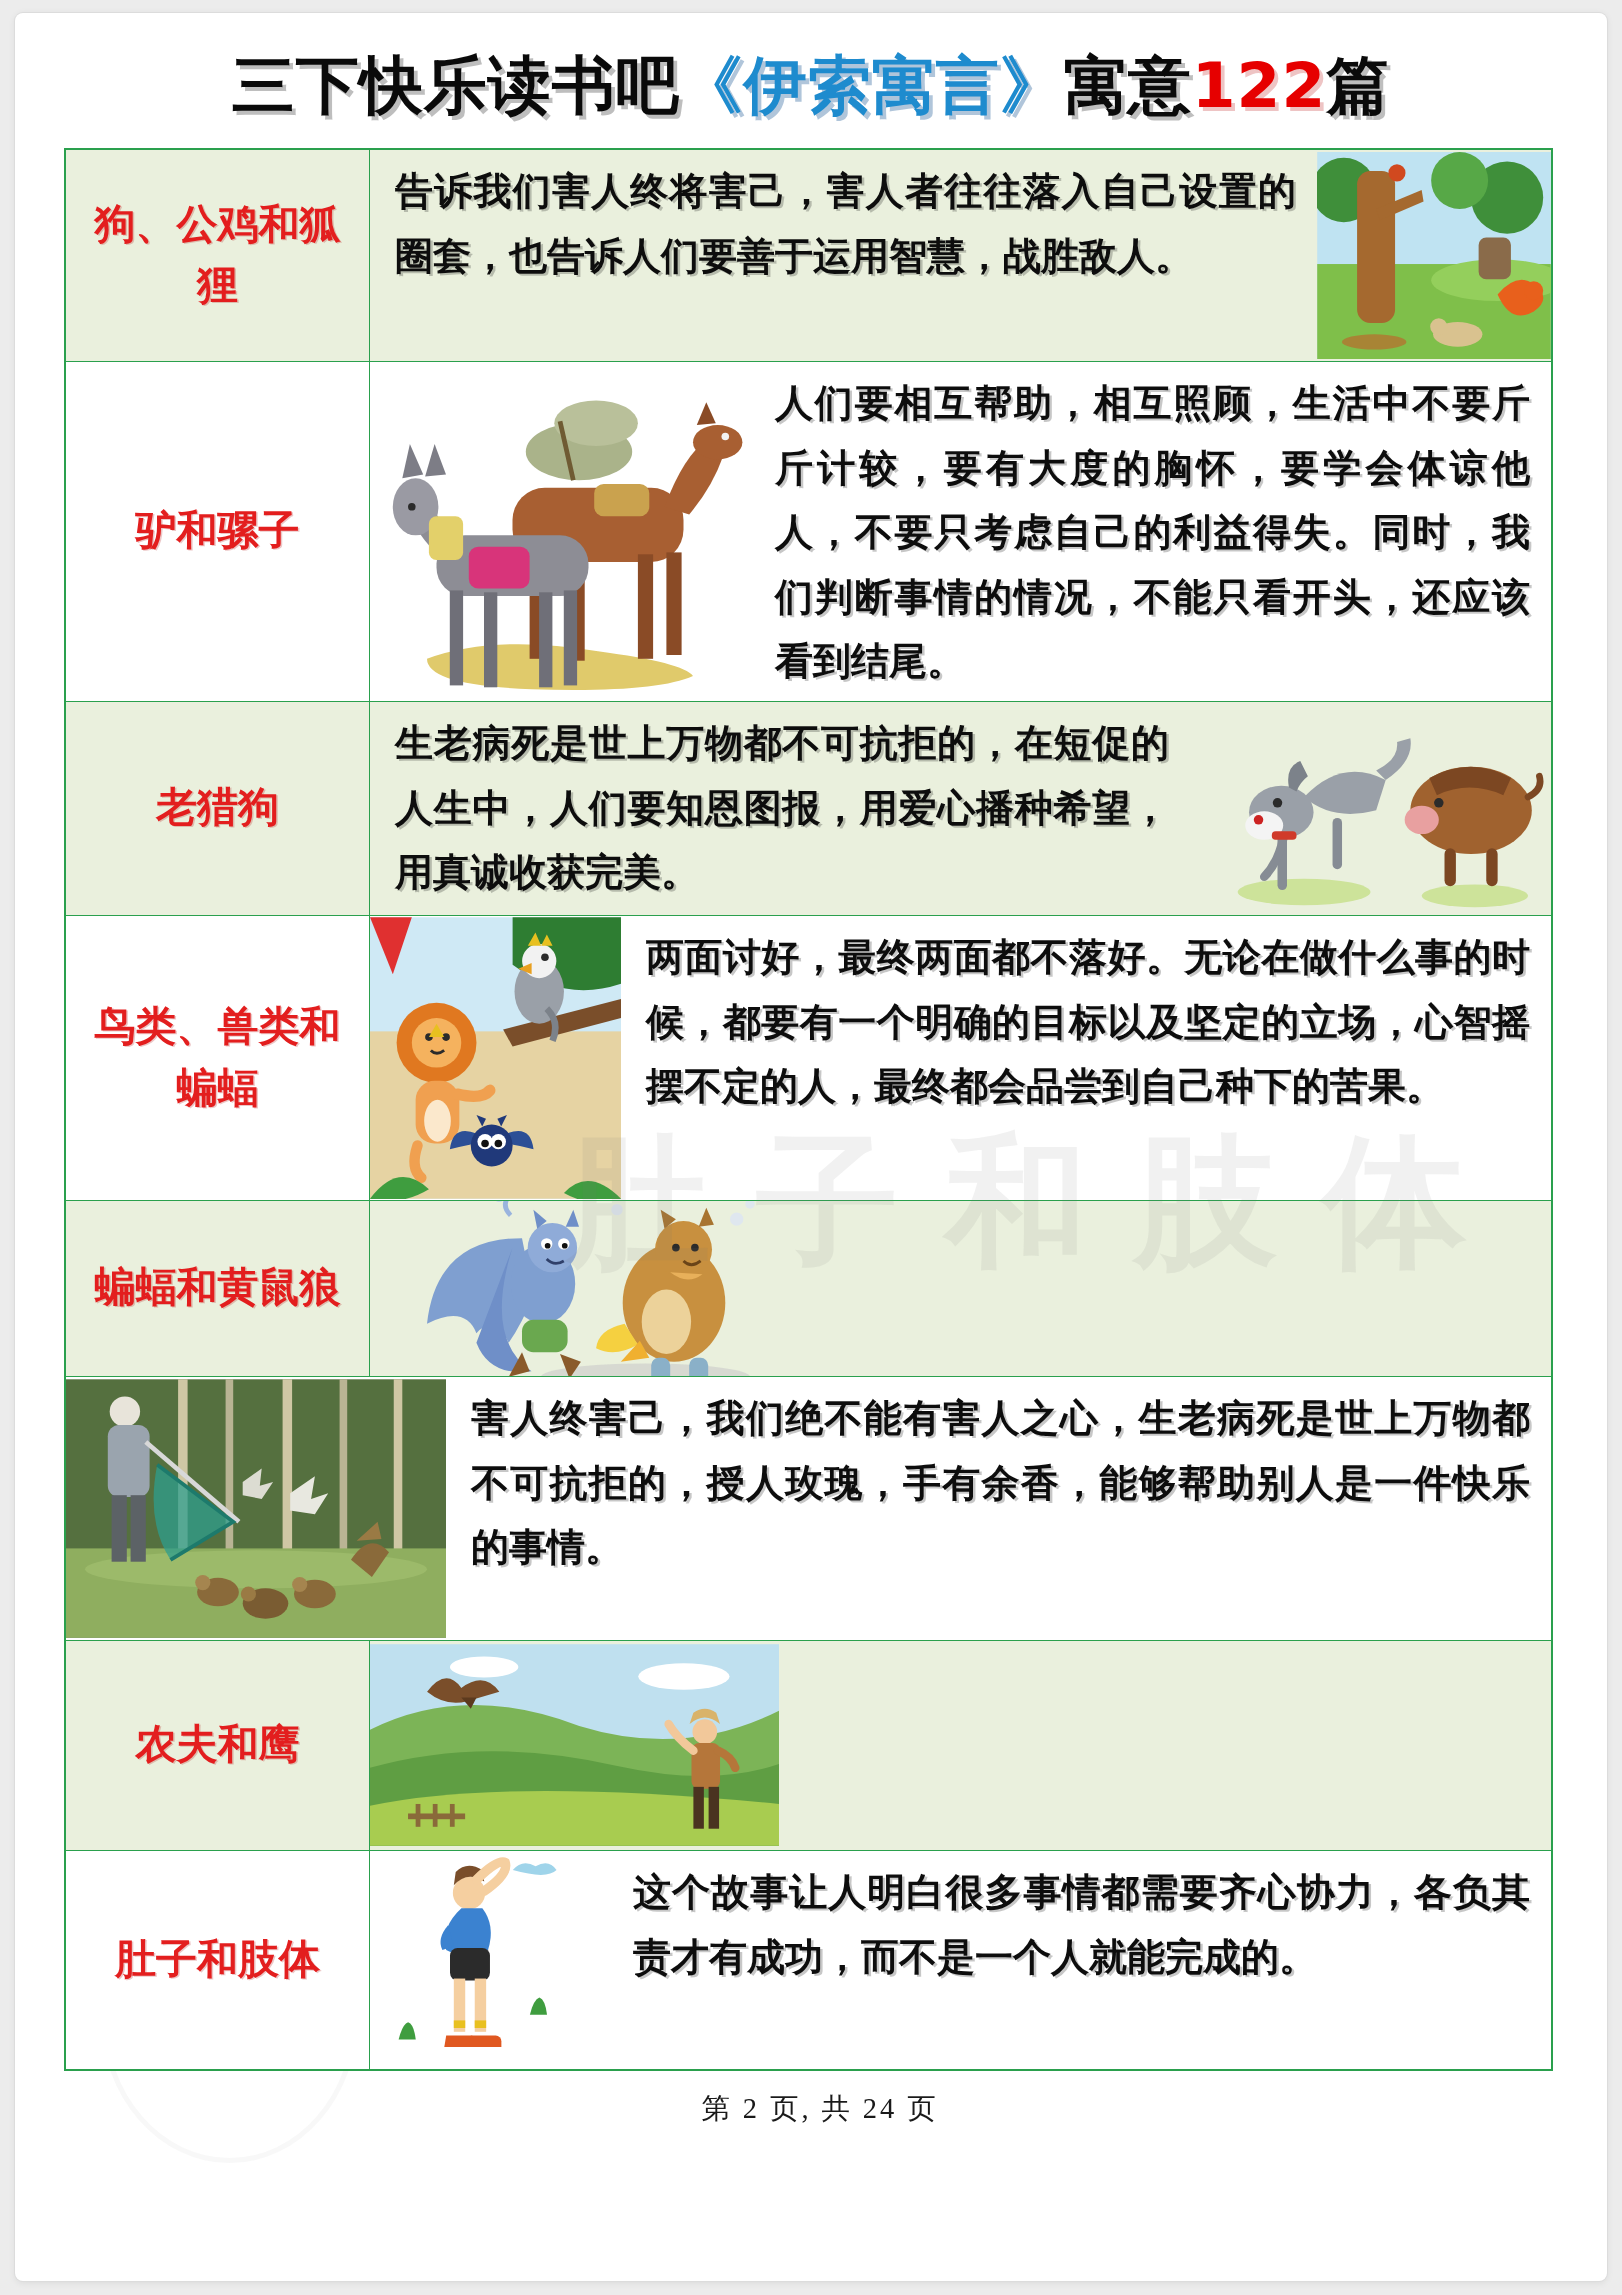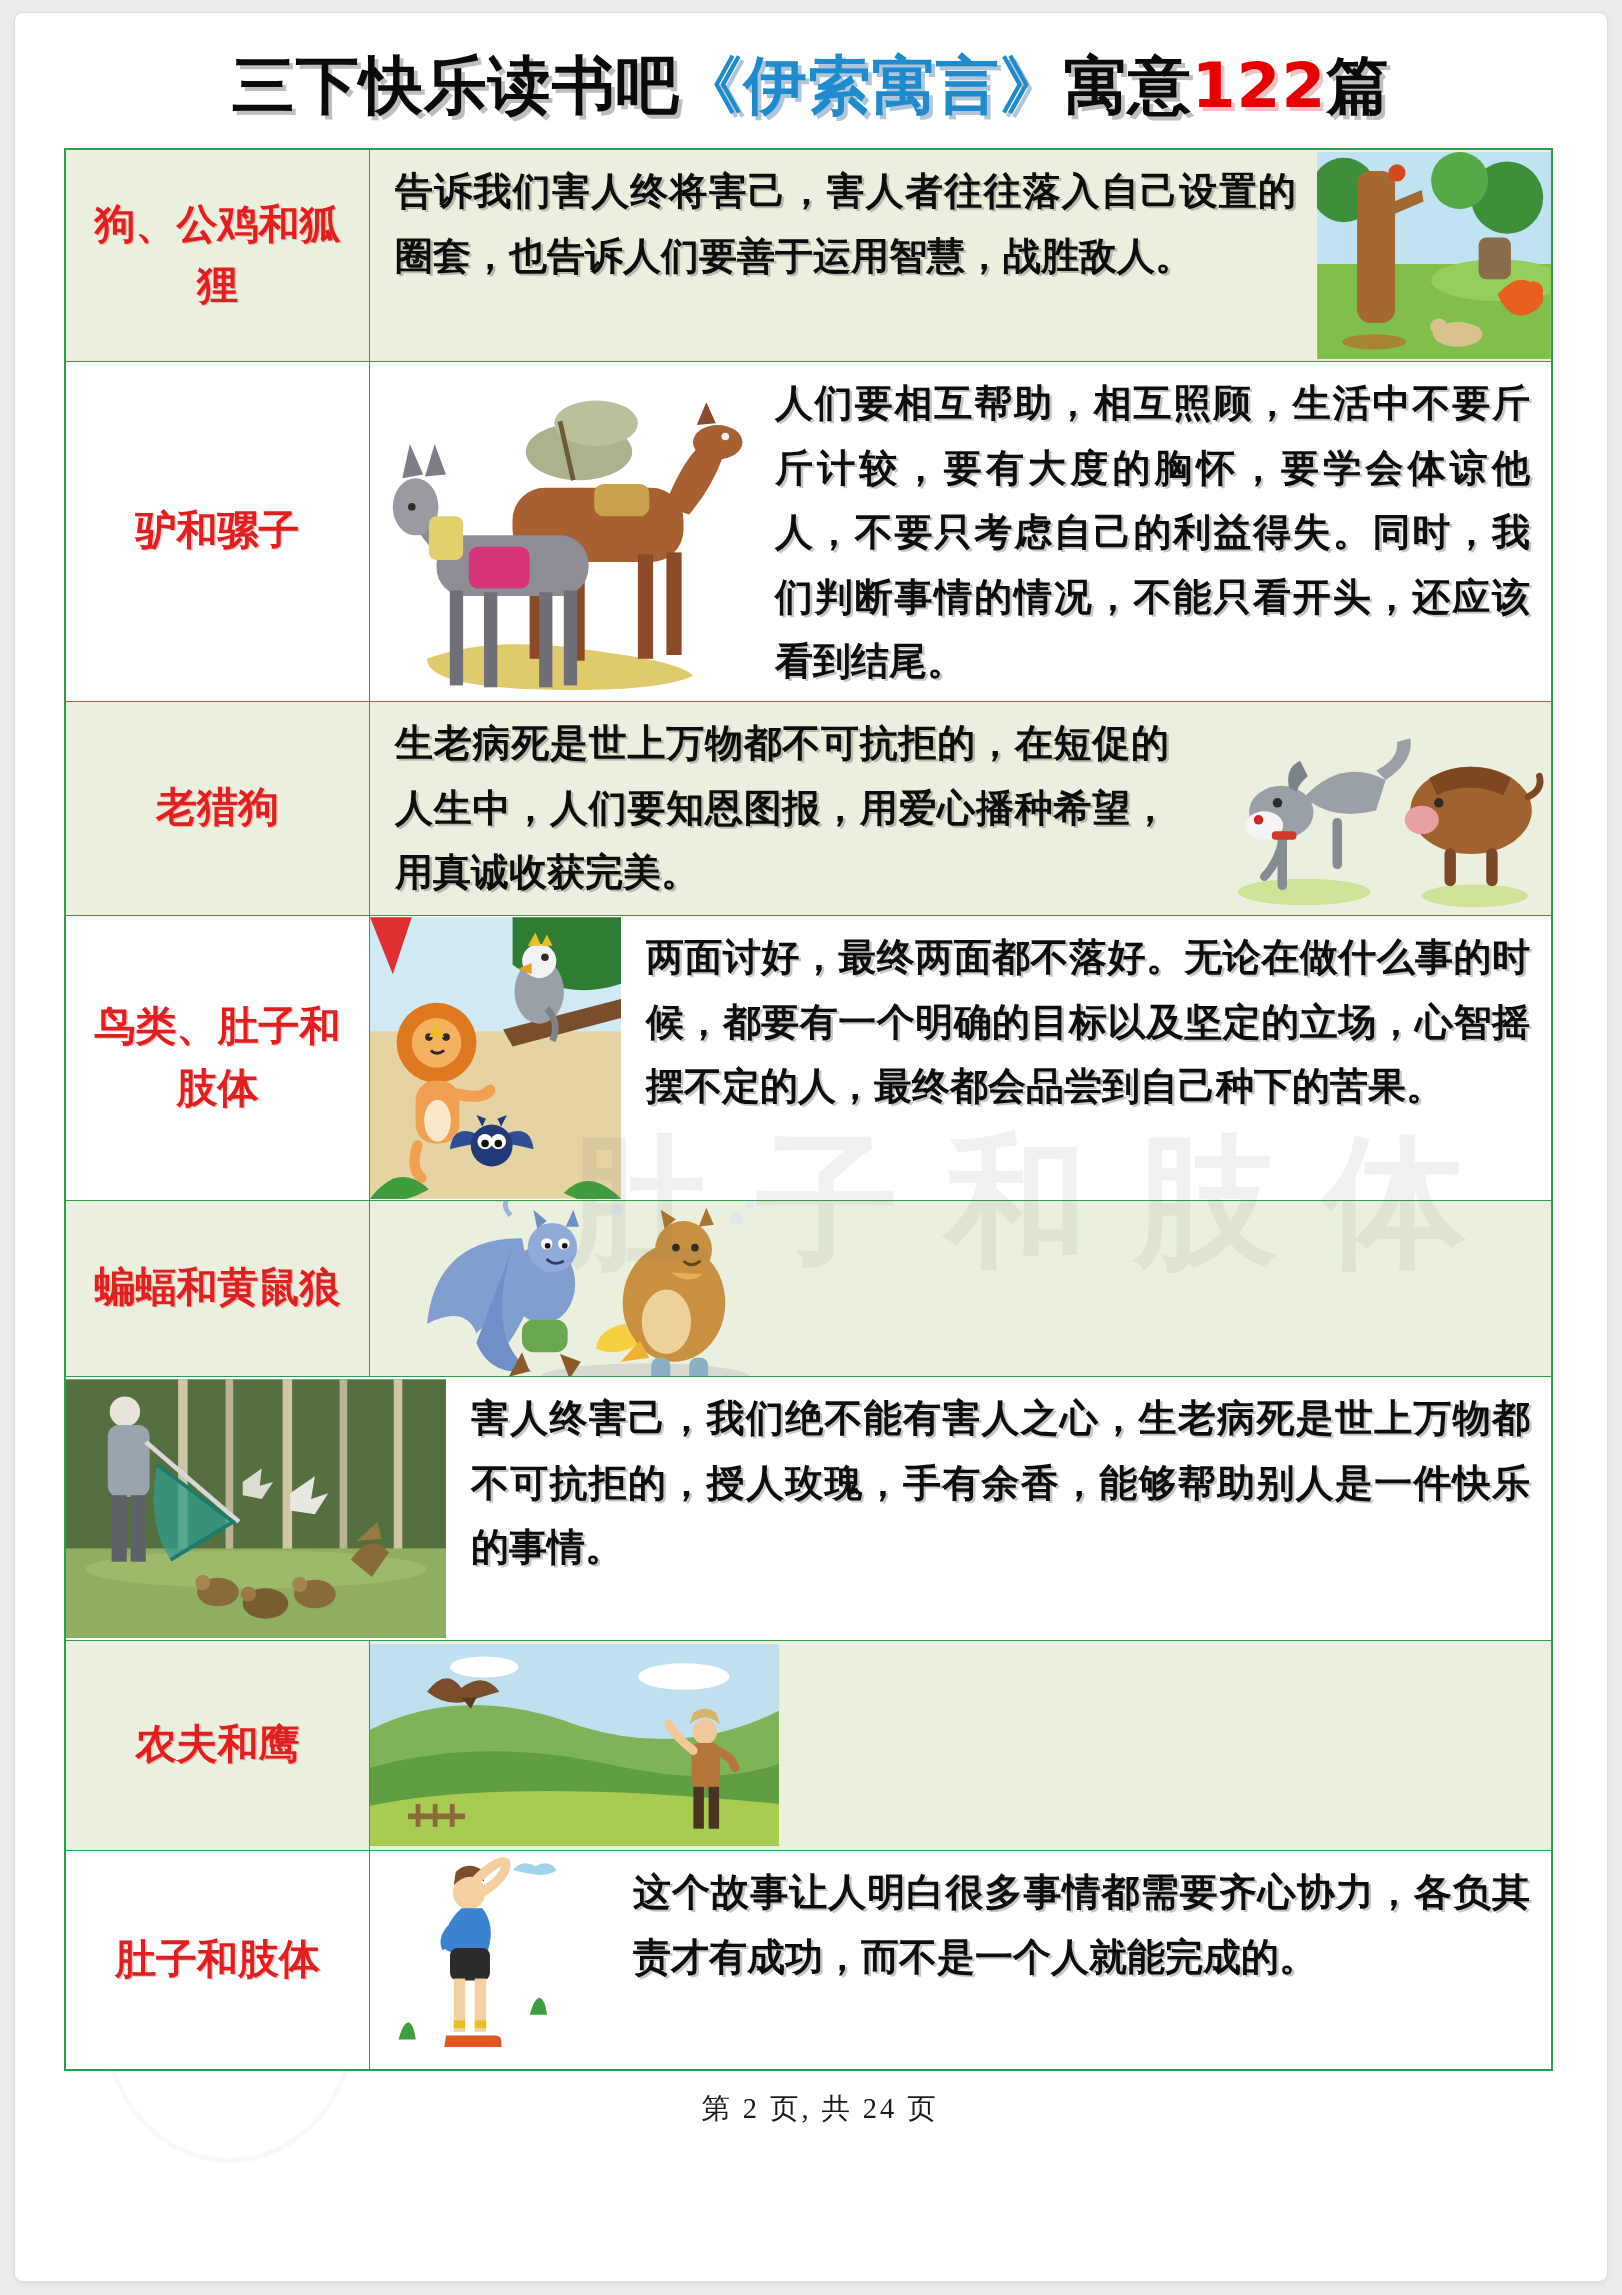--- a/index.html
+++ b/index.html
@@ -182,21 +182,21 @@
             <rect x="268" y="150" width="12" height="40" rx="6" fill="#7c4722"></rect>
             <rect x="312" y="150" width="12" height="40" rx="6" fill="#7c4722"></rect>
             <path d="M356 96 q16 -8 12 -22" stroke="#7c4722" stroke-width="7" fill="none" stroke-linecap="round"></path>
           </svg>
         </div>
       </div>
     </div>
 
     <div class="trow" style="height:285px">
       <div class="cell-name">
-        <span>鸟类、肚子和肢体</span>
+        <span>鸟类、兽类和蝙蝠</span>
       </div>
       <div class="cell-content">
         <div class="illus">
           <svg width="251" height="282" viewBox="0 0 264 296">
             <rect width="264" height="296" fill="#cfe9f5"></rect>
             <rect y="120" width="264" height="176" fill="#e6d3a3"></rect>
             <path d="M150 0 h114 v70 q-60 20 -114 -20 Z" fill="#2e7d32"></path>
             <path d="M0 0 l44 0 l-20 60 Z" fill="#e03030"></path>
             <path d="M140 118 L264 86 L264 106 L150 136 Z" fill="#7a4e2a"></path>
             <ellipse cx="178" cy="78" rx="26" ry="34" fill="#9aa0a8"></ellipse>

